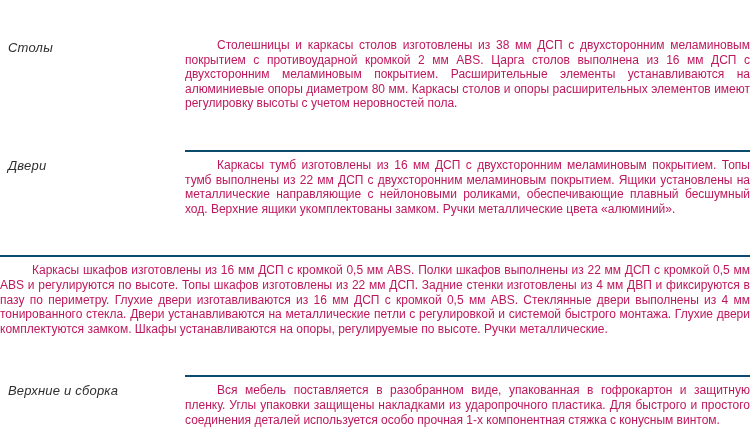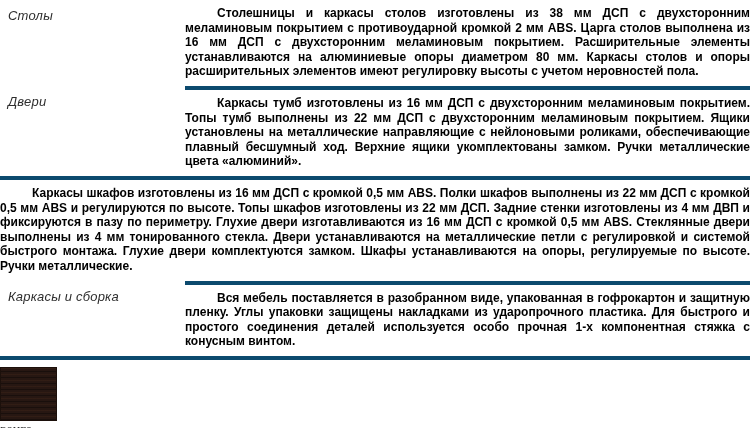--- a/index.html
+++ b/index.html
@@ -8,51 +8,50 @@
     background: #ffffff;
     font-family: "Liberation Sans", sans-serif;
     color: #3c3c3c;
     overflow: hidden;
   }
   .page {
     width: 756px; height: 428px;
     box-sizing: border-box;
     overflow: hidden;
   }
-  .section { display: flex; align-items: stretch; }
+  .section { display: flex; align-items: stretch; margin-top: 32px; }
   .label-col {
     width: 185px;
     box-sizing: border-box;
     padding: 6px 10px 0 8px;
     flex-shrink: 0;
   }
   .section-label {
     font-style: italic;
     font-size: 13px;
     line-height: 15px;
     color: #2e2e2e;
     letter-spacing: 0.2px;
   }
   .content-col {
     flex: 1;
     box-sizing: border-box;
     margin-right: 6px;
     padding: 6px 0 7px 0;
   }
   .section + .section .content-col {
-    border-top: 4px solid #0c4a6e;
+    border-top: 2px solid #0c4a6e;
   }
   .body-text {
     margin: 0;
     font-size: 12px;
     line-height: 14.6px;
     text-align: justify;
     text-indent: 32px;
-    color: #000000;
-    font-weight: bold;
+    color: #be185d;
   }
   .swatch-row {
     display: flex;
     gap: 16px;
     padding-top: 1px;
   }
   .swatch-fig { display: flex; flex-direction: column; }
   .swatch {
     width: 57px; height: 54px;
     box-sizing: border-box;
@@ -107,21 +106,21 @@
   </div>
 
   <div class="section">
     <div class="content-col">
       <p class="body-text">Каркасы шкафов изготовлены из 16 мм ДСП с кромкой 0,5 мм ABS. Полки шкафов выполнены из 22 мм ДСП с кромкой 0,5 мм ABS и регулируются по высоте. Топы шкафов изготовлены из 22 мм ДСП. Задние стенки изготовлены из 4 мм ДВП и фиксируются в пазу по периметру. Глухие двери изготавливаются из 16 мм ДСП с кромкой 0,5 мм ABS. Стеклянные двери выполнены из 4 мм тонированного стекла. Двери устанавливаются на металлические петли с регулировкой и системой быстрого монтажа. Глухие двери комплектуются замком. Шкафы устанавливаются на опоры, регулируемые по высоте. Ручки металлические.</p>
     </div>
   </div>
 
   <div class="section">
     <div class="label-col">
-      <span class="section-label">Каркасы и сборка</span>
+      <span class="section-label">Верхние и сборка</span>
     </div>
     <div class="content-col">
       <p class="body-text">Вся мебель поставляется в разобранном виде, упакованная в гофрокартон и защитную пленку. Углы упаковки защищены накладками из ударопрочного пластика. Для быстрого и простого соединения деталей используется особо прочная 1-х компонентная стяжка с конусным винтом.</p>
     </div>
   </div>
 
   <div class="section">
     <div class="content-col">
       <div class="swatch-row">
         <div class="swatch-fig">

